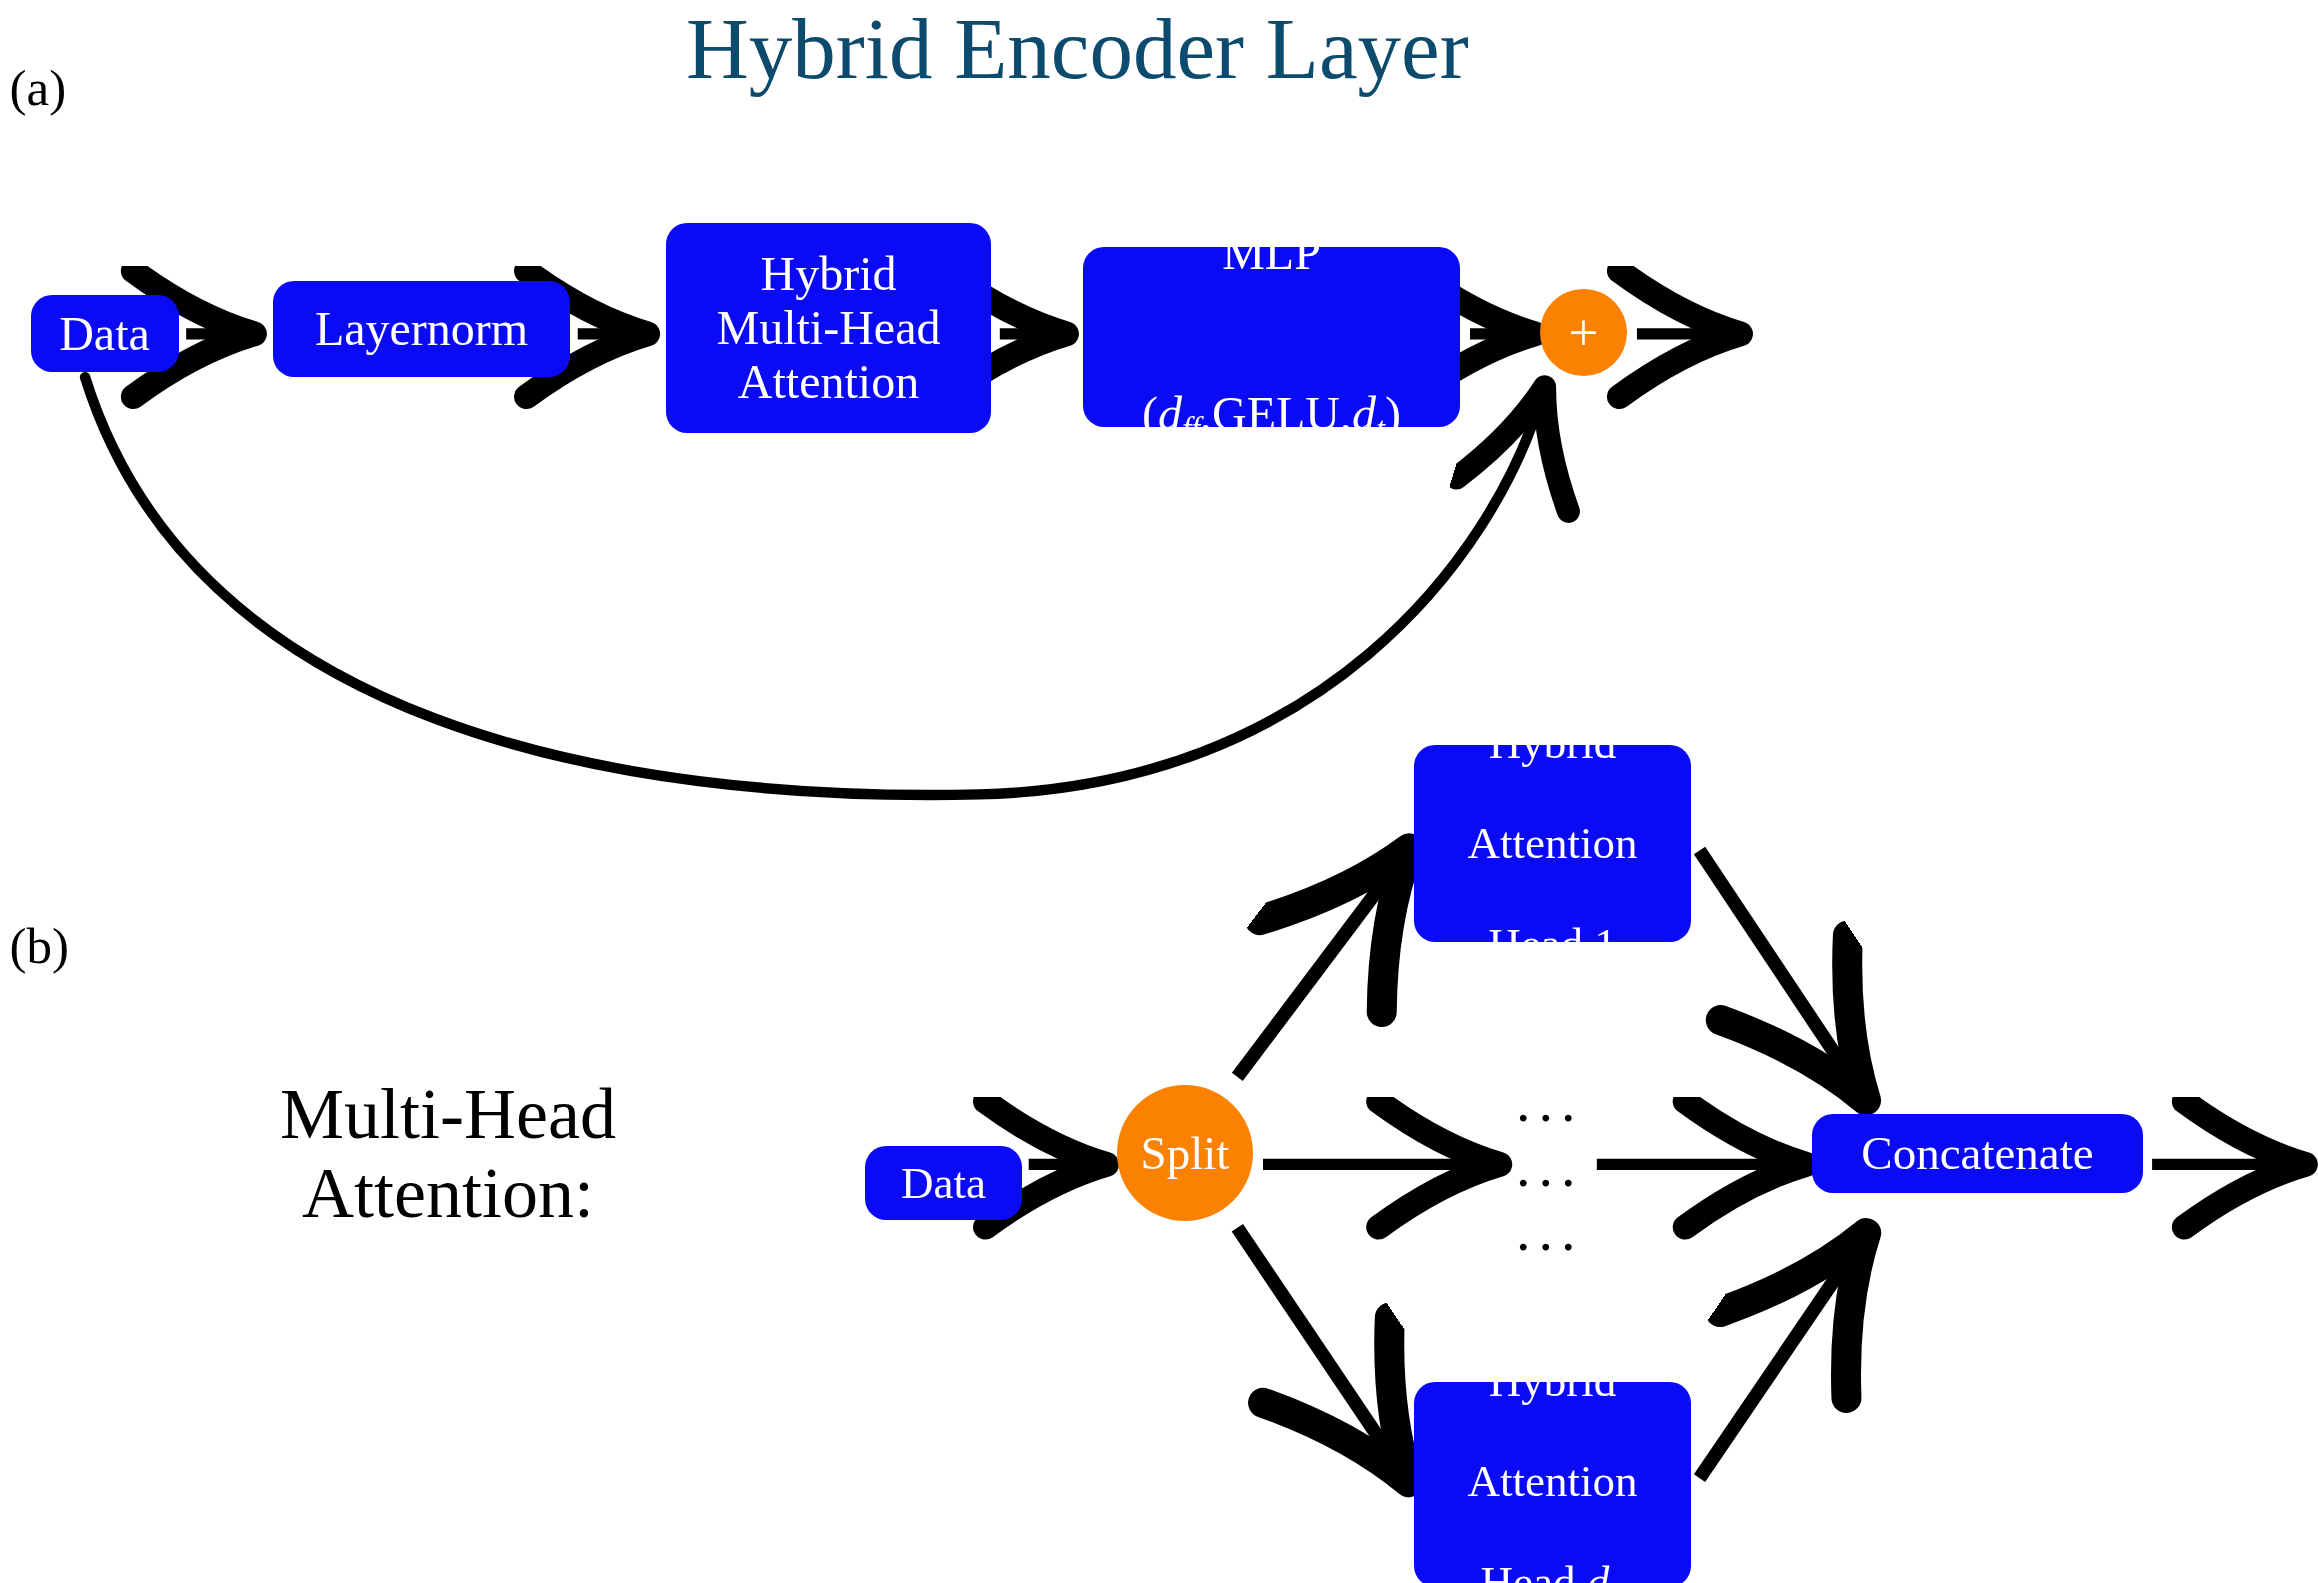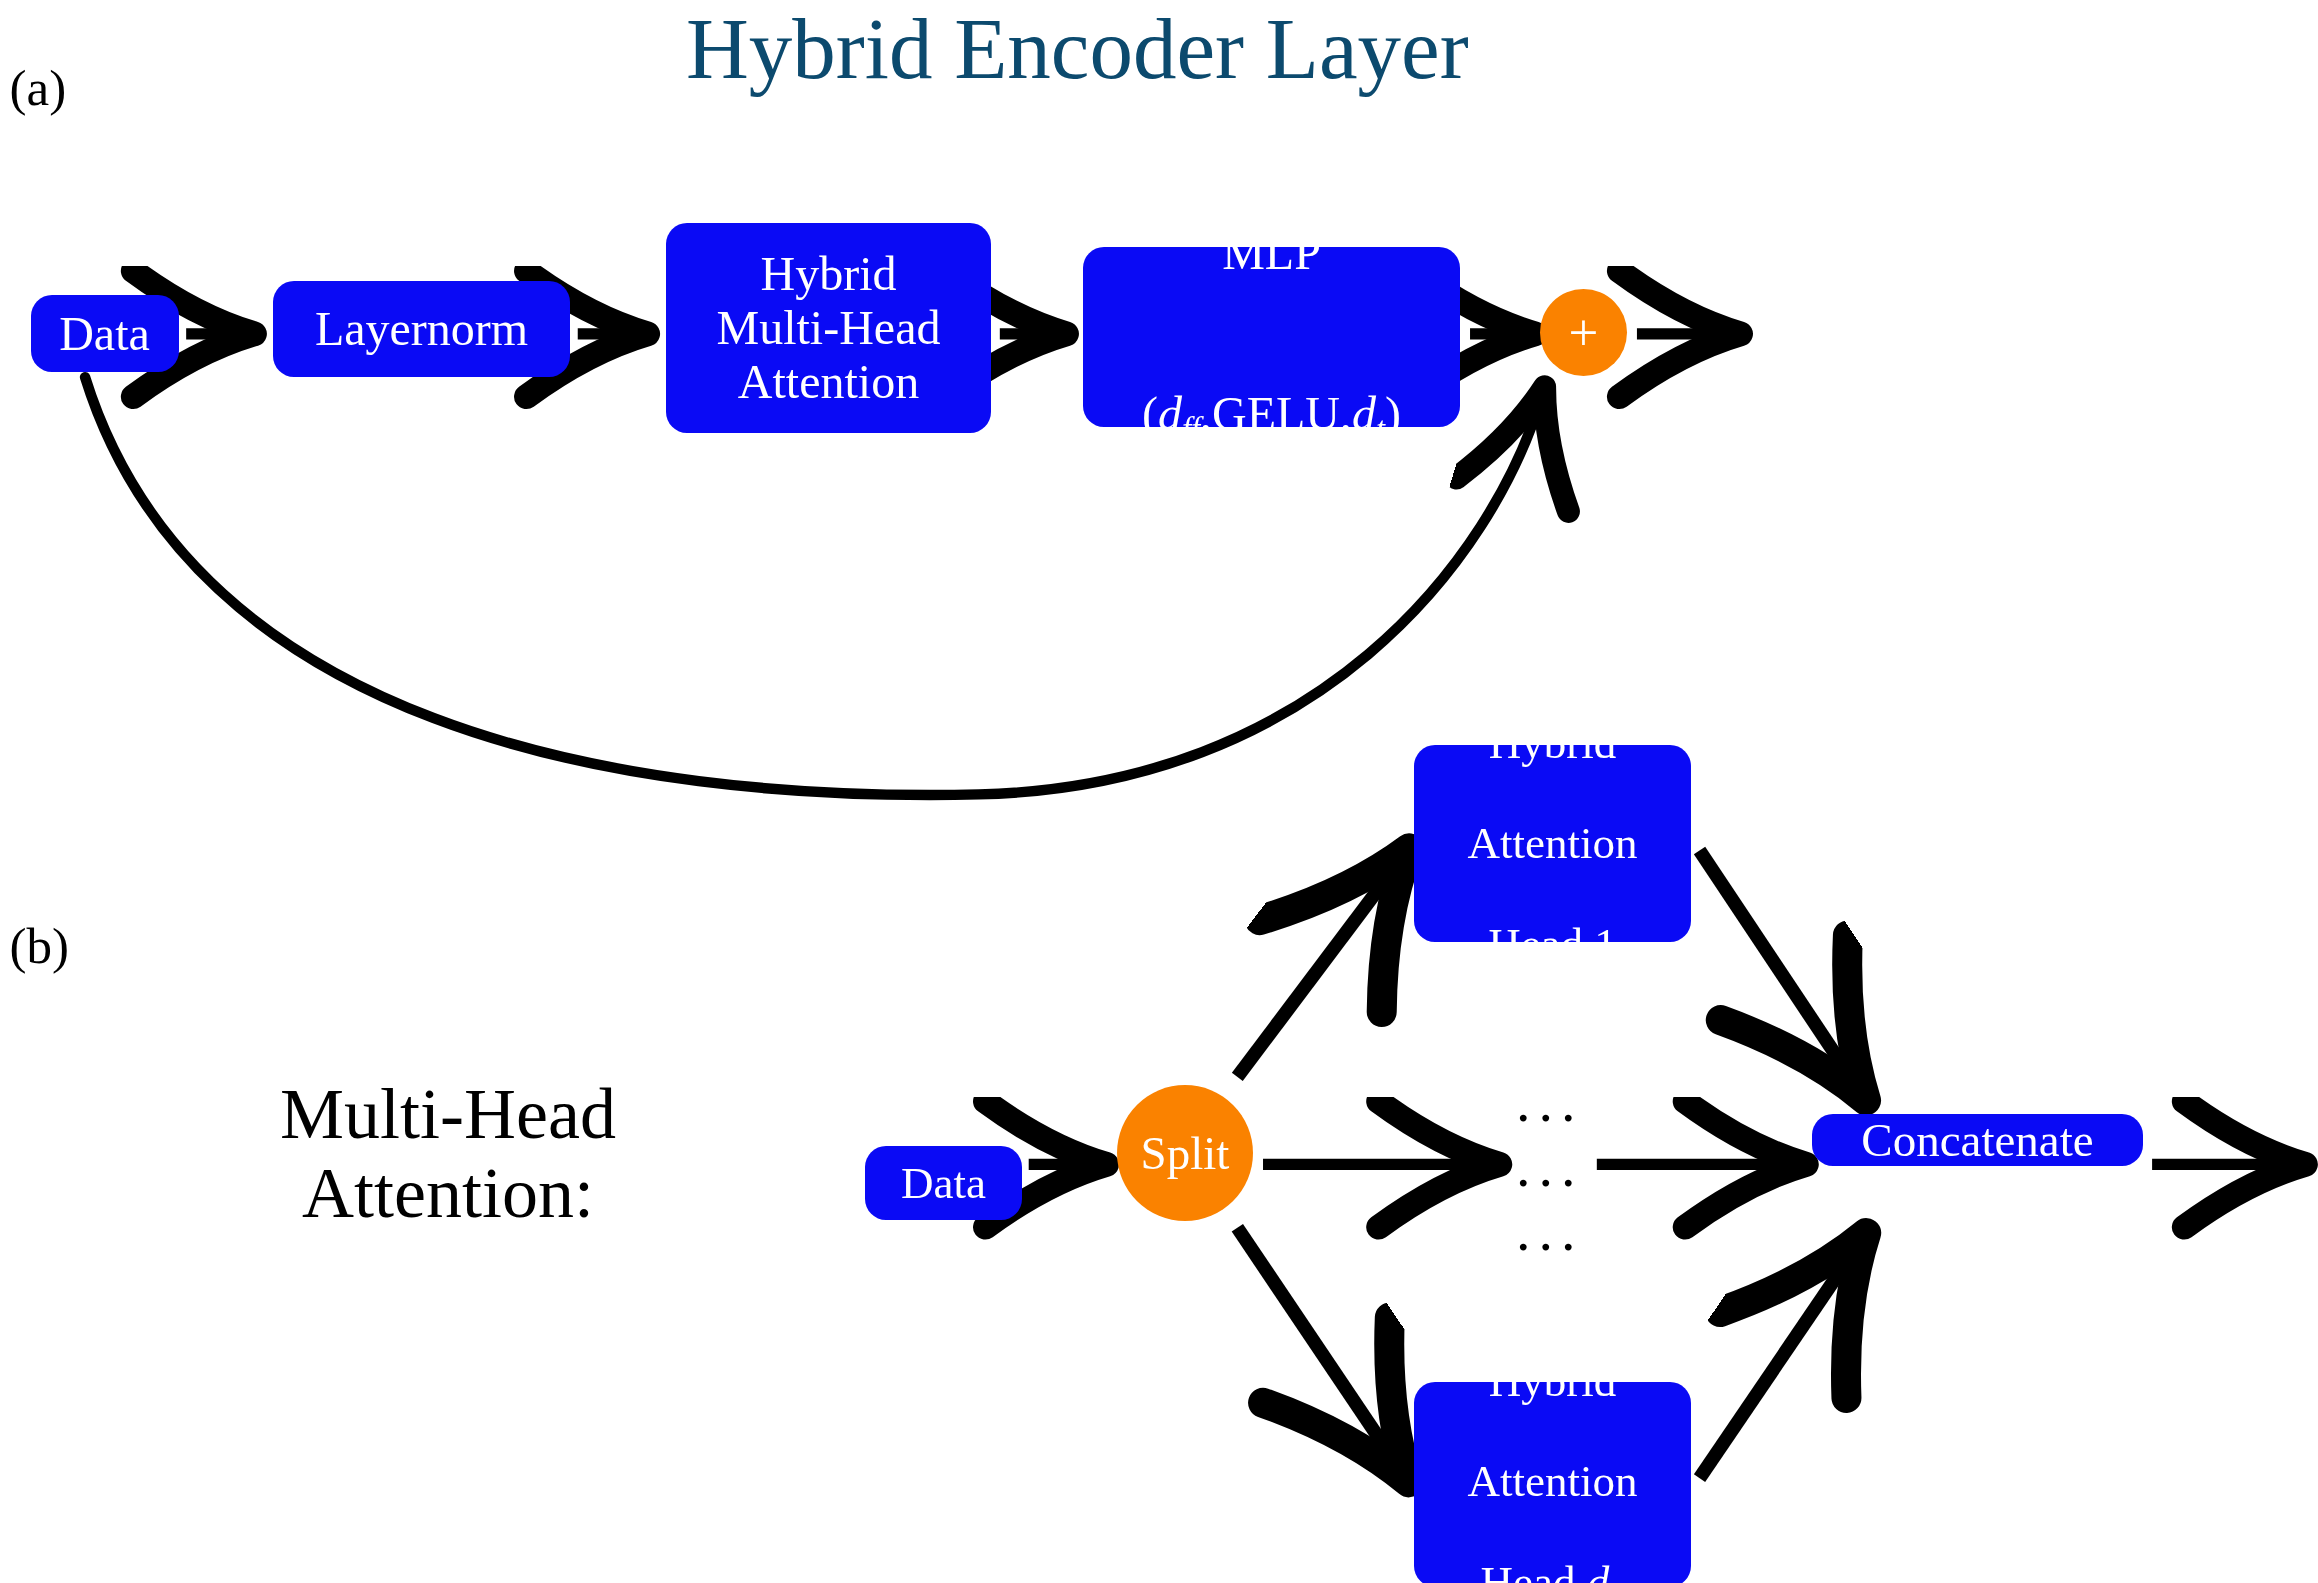--- a/index.html
+++ b/index.html
@@ -105,21 +105,21 @@
   #n-layernorm  { left: 273px;  top: 281px;  width: 297px;  height: 96px; font-size: 48px; }
   #n-hmha       { left: 666px;  top: 223px;  width: 325px;  height: 210px; font-size: 48px; }
   #n-mlp        { left: 1083px; top: 247px;  width: 377px;  height: 180px; font-size: 48px; }
   #n-plus       { left: 1540px; top: 289px;  width: 87px;  height: 87px; font-size: 53px; }
 
   
   #n-head1      { left: 1414px; top: 745px;  width: 277px;  height: 197px; font-size: 45px; }
   #n-headdh     { left: 1414px; top: 1382px; width: 277px;  height: 205px; font-size: 45px; }
   #n-data-b     { left: 865px; top: 1146px; width: 157px;  height: 74px;  font-size: 45px; }
   #n-split      { left: 1117px; top: 1085px; width: 136px;  height: 136px; font-size: 47px; }
-  #n-concat     { left: 1812px; top: 1114px; width: 331px;  height: 52px;  font-size: 47px; }
+  #n-concat     { left: 1812px; top: 1114px; width: 331px;  height: 79px;  font-size: 47px; }
 
   #dots-1 { left: 1516px; top: 1073px; }
   #dots-2 { left: 1516px; top: 1138px; }
   #dots-3 { left: 1516px; top: 1202px; }
 
   
   .mathit { font-style: italic; }
   .sub    { font-size: 0.68em; vertical-align: -0.3em; font-style: italic; margin-top: 28px; }
 </style>
 </head>

